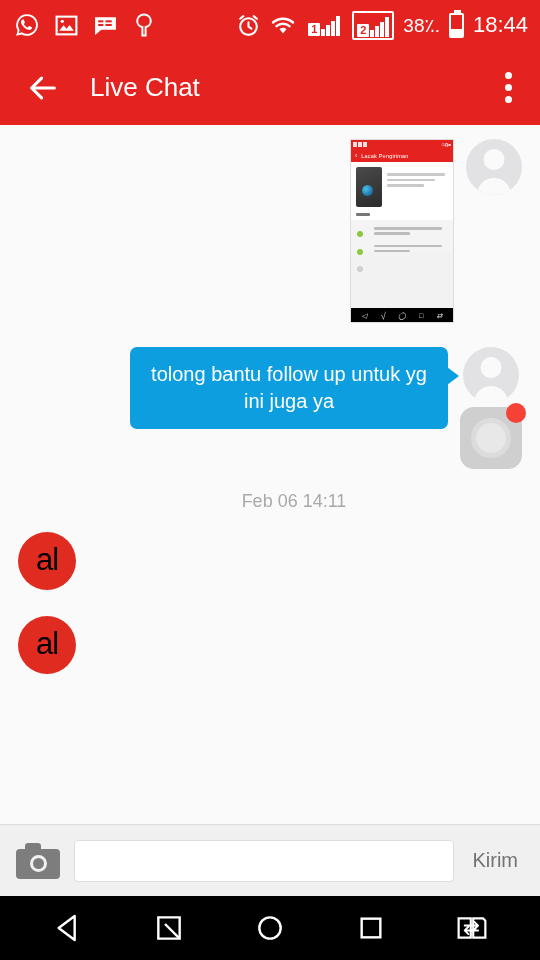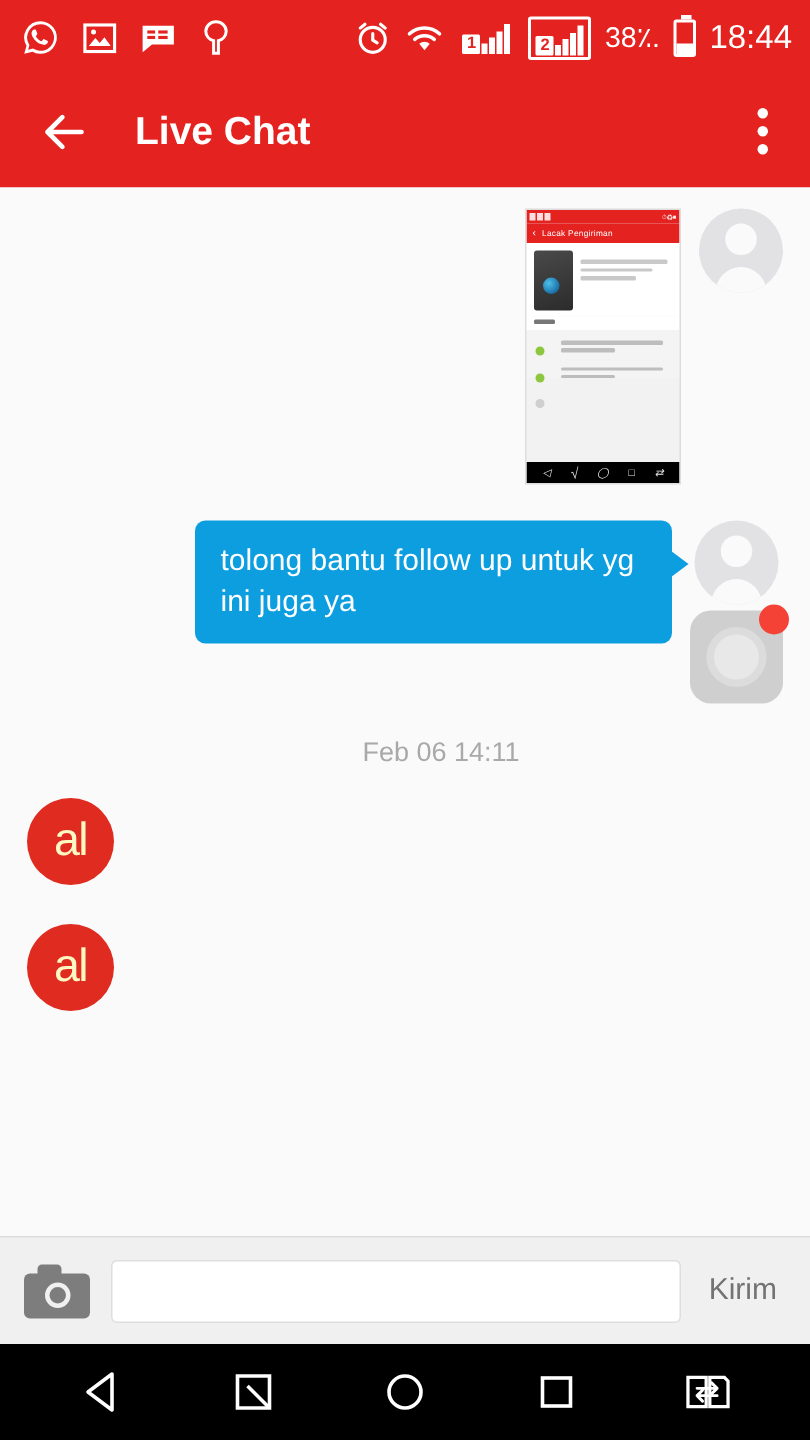--- a/index.html
+++ b/index.html
@@ -38,21 +38,21 @@
   }
   .batt:before{ content:""; position:absolute; top:-5px; left:3px; width:7px; height:3px; background:#fff; }
   .batt i{ display:block; width:100%; background:#fff; }
 
   
   .appbar{
     height:75px; background:#e42320; color:#fff;
     display:flex; align-items:center; flex:0 0 auto; padding:0 20px 0 26px;
   }
   .back-arrow{ width:34px; height:34px; cursor:pointer; }
-  .appbar-title{ font-size:26px; margin-left:30px; font-weight:700;text-align:center; }
+  .appbar-title{ font-size:26px; margin-left:30px; font-weight:400;text-align:center; }
   .overflow{ margin-left:auto; display:flex; flex-direction:column; gap:5px; padding:6px 8px; cursor:pointer; }
   .overflow i{ width:7px; height:7px; border-radius:50%; background:#fff; display:block; }
 
   
   .chat{
     flex:1 1 auto; background:#fafafb; position:relative; overflow:hidden;
     padding:14px 0 0;
   }
   .row{ display:flex; padding:0 18px; margin-bottom:6px; }
   .row.out{ justify-content:flex-end; align-items:flex-start; }
@@ -63,21 +63,21 @@
     flex:0 0 auto; position:relative; overflow:hidden;
   }
   .avatar .head{ position:absolute; top:10px; left:50%; transform:translateX(-50%);
     width:21px; height:21px; border-radius:50%; background:#fafafb; }
   .avatar .body{ position:absolute; bottom:-9px; left:50%; transform:translateX(-50%);
     width:34px; height:26px; border-radius:17px 17px 0 0; background:#fafafb; }
 
   .avatar-logo{
     width:58px; height:58px; border-radius:50%; background:#e02b20;
     flex:0 0 auto; display:flex; align-items:center; justify-content:center;
-    color:#fef9c3; font-size:31px; line-height:1; font-weight:500; letter-spacing:-1px;
+    color:#000000; font-size:31px; line-height:1; font-weight:500; letter-spacing:-1px;
     padding-bottom:3px;
   }
 
   
   .shot{
     width:104px; height:184px; background:#f2f2f2; border:1px solid #ddd;
     overflow:hidden; position:relative; margin-right:12px;
   }
   .shot-status{ height:9px; background:#e42320; display:flex; align-items:center;
     justify-content:space-between; padding:0 2px; }
@@ -306,21 +306,21 @@
             <i>□</i>
             <i>⇄</i>
         </div>
       </div>
       <div class="avatar">
         <span class="head"></span>
           <span class="body"></span>
       </div>
     </div>
 
-    <div class="row out" style="margin-top:24px;">
+    <div class="row out" style="margin-top:24px;text-align:center;">
       <div class="bubble blue">tolong bantu follow up untuk yg ini juga ya</div>
       <div style="display:flex;flex-direction:column;align-items:center;">
         <div class="avatar">
           <span class="head"></span>
             <span class="body"></span>
         </div>
         <div class="cam-ph">
           <span class="sq"></span>
             <span class="ring"></span>
           <span class="dot"></span>

